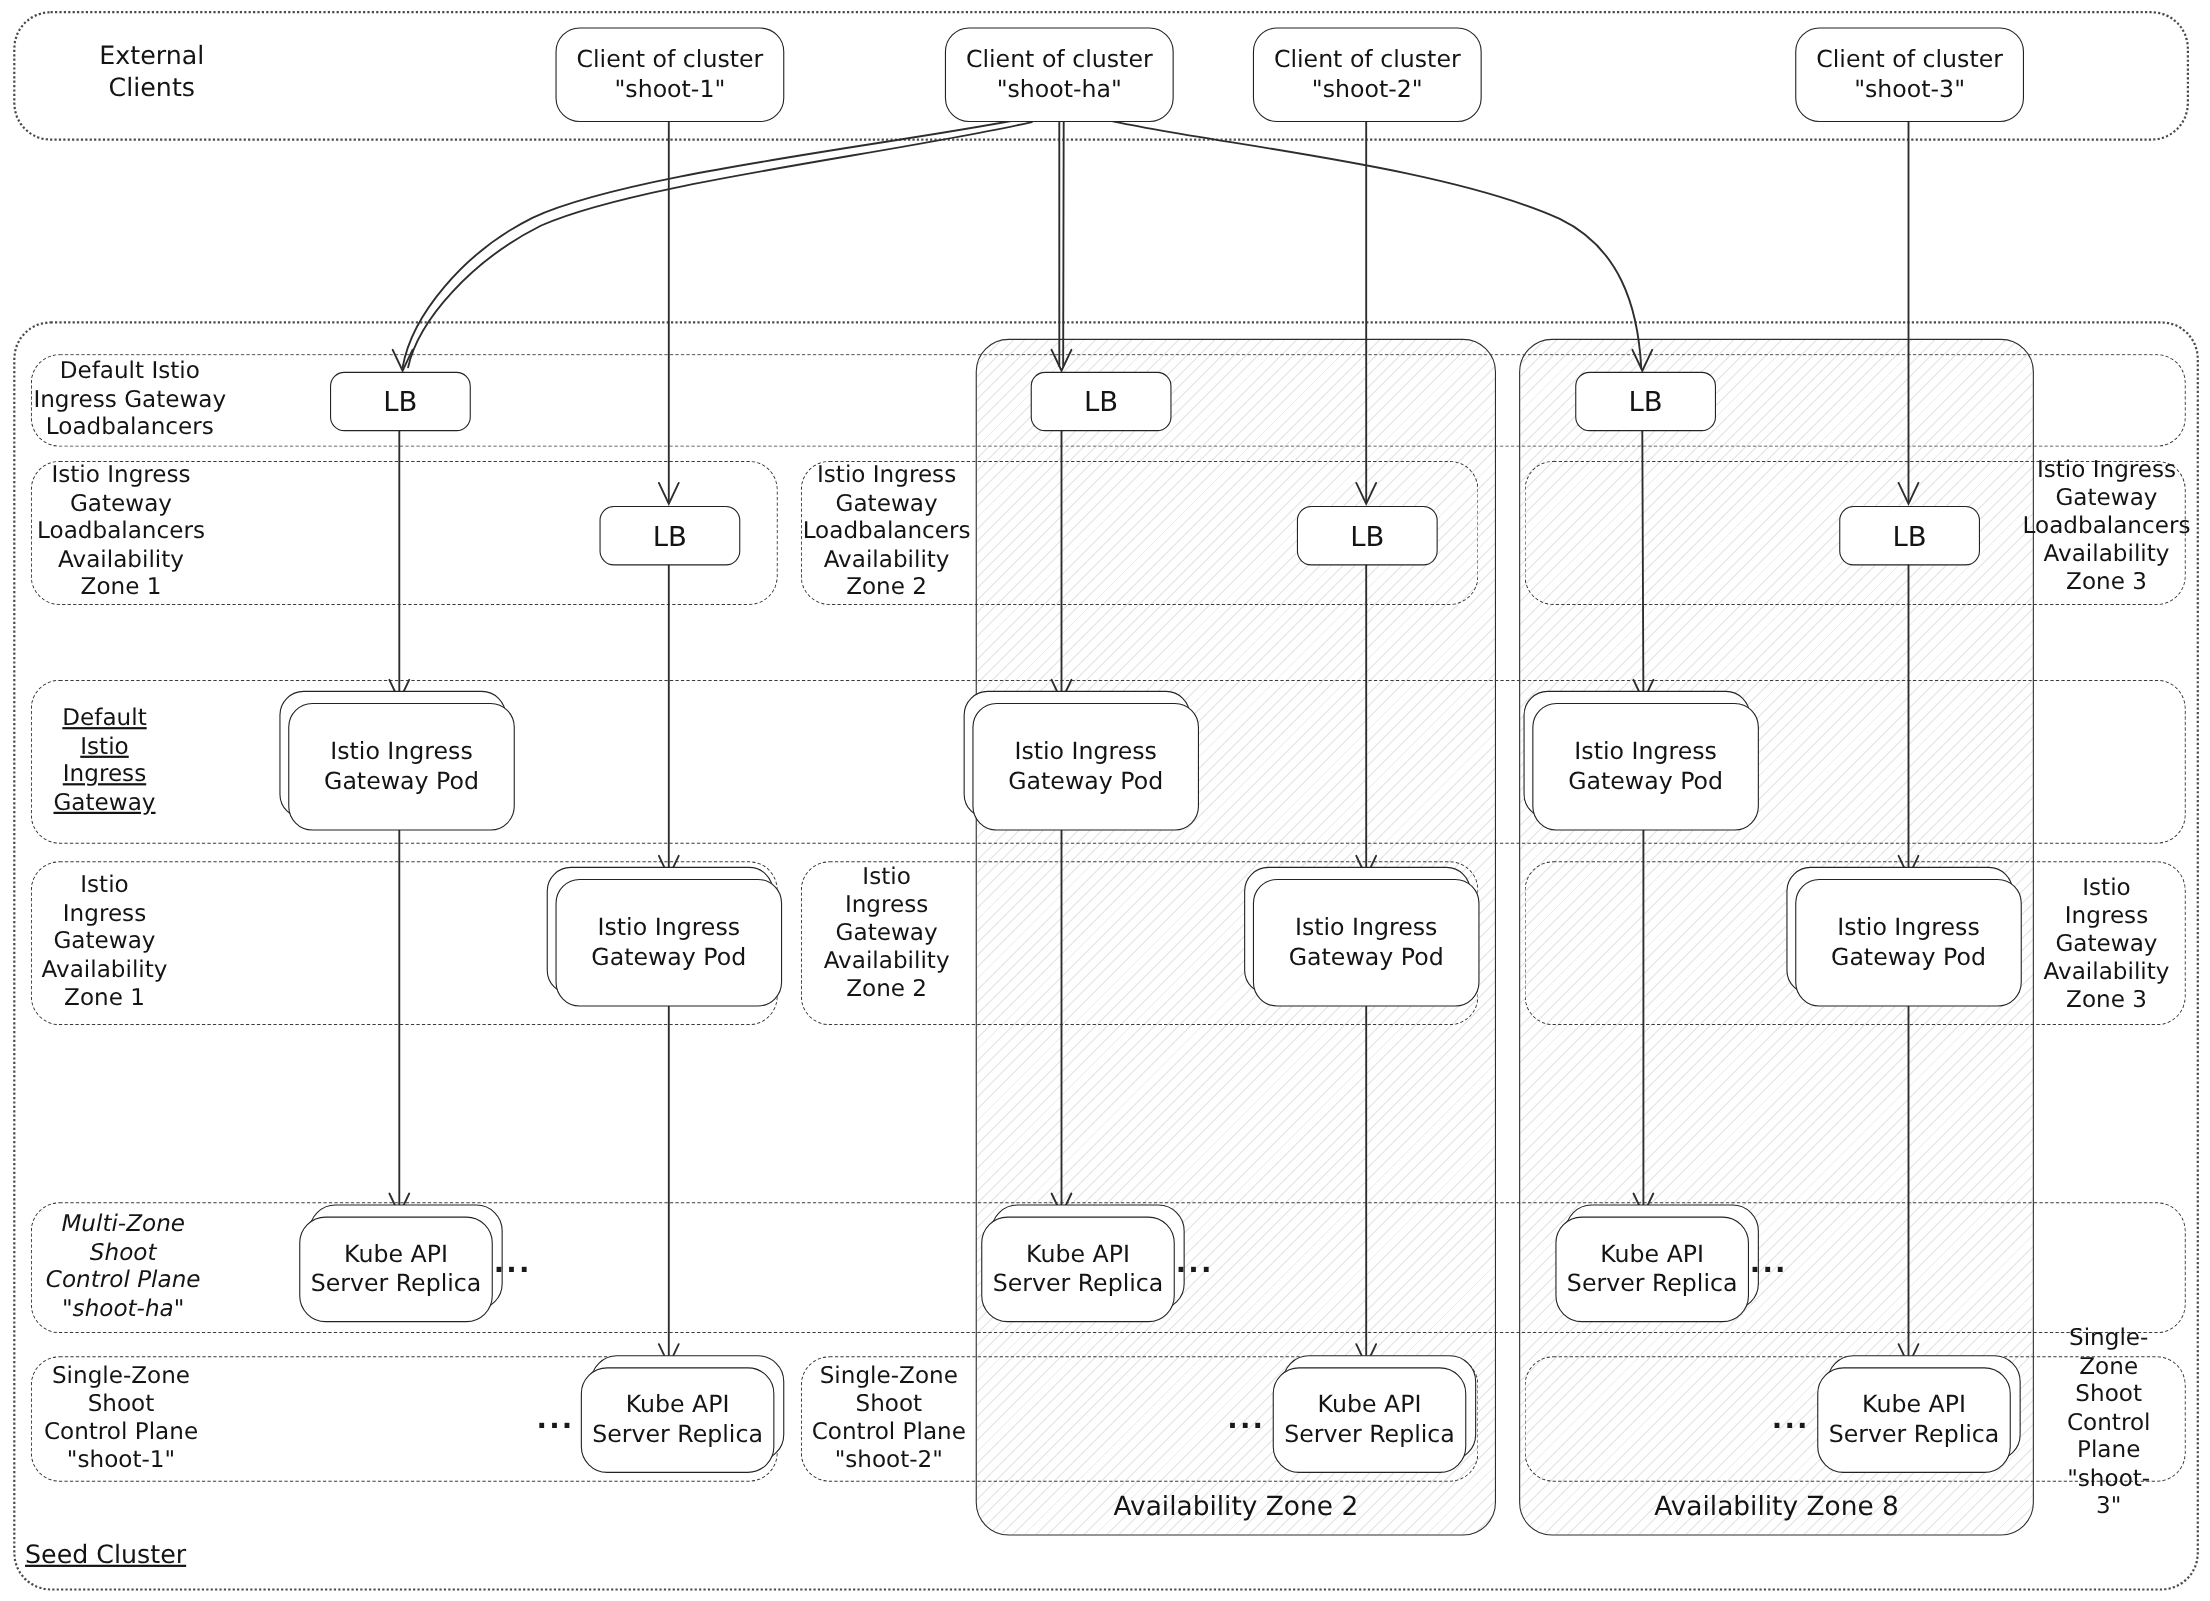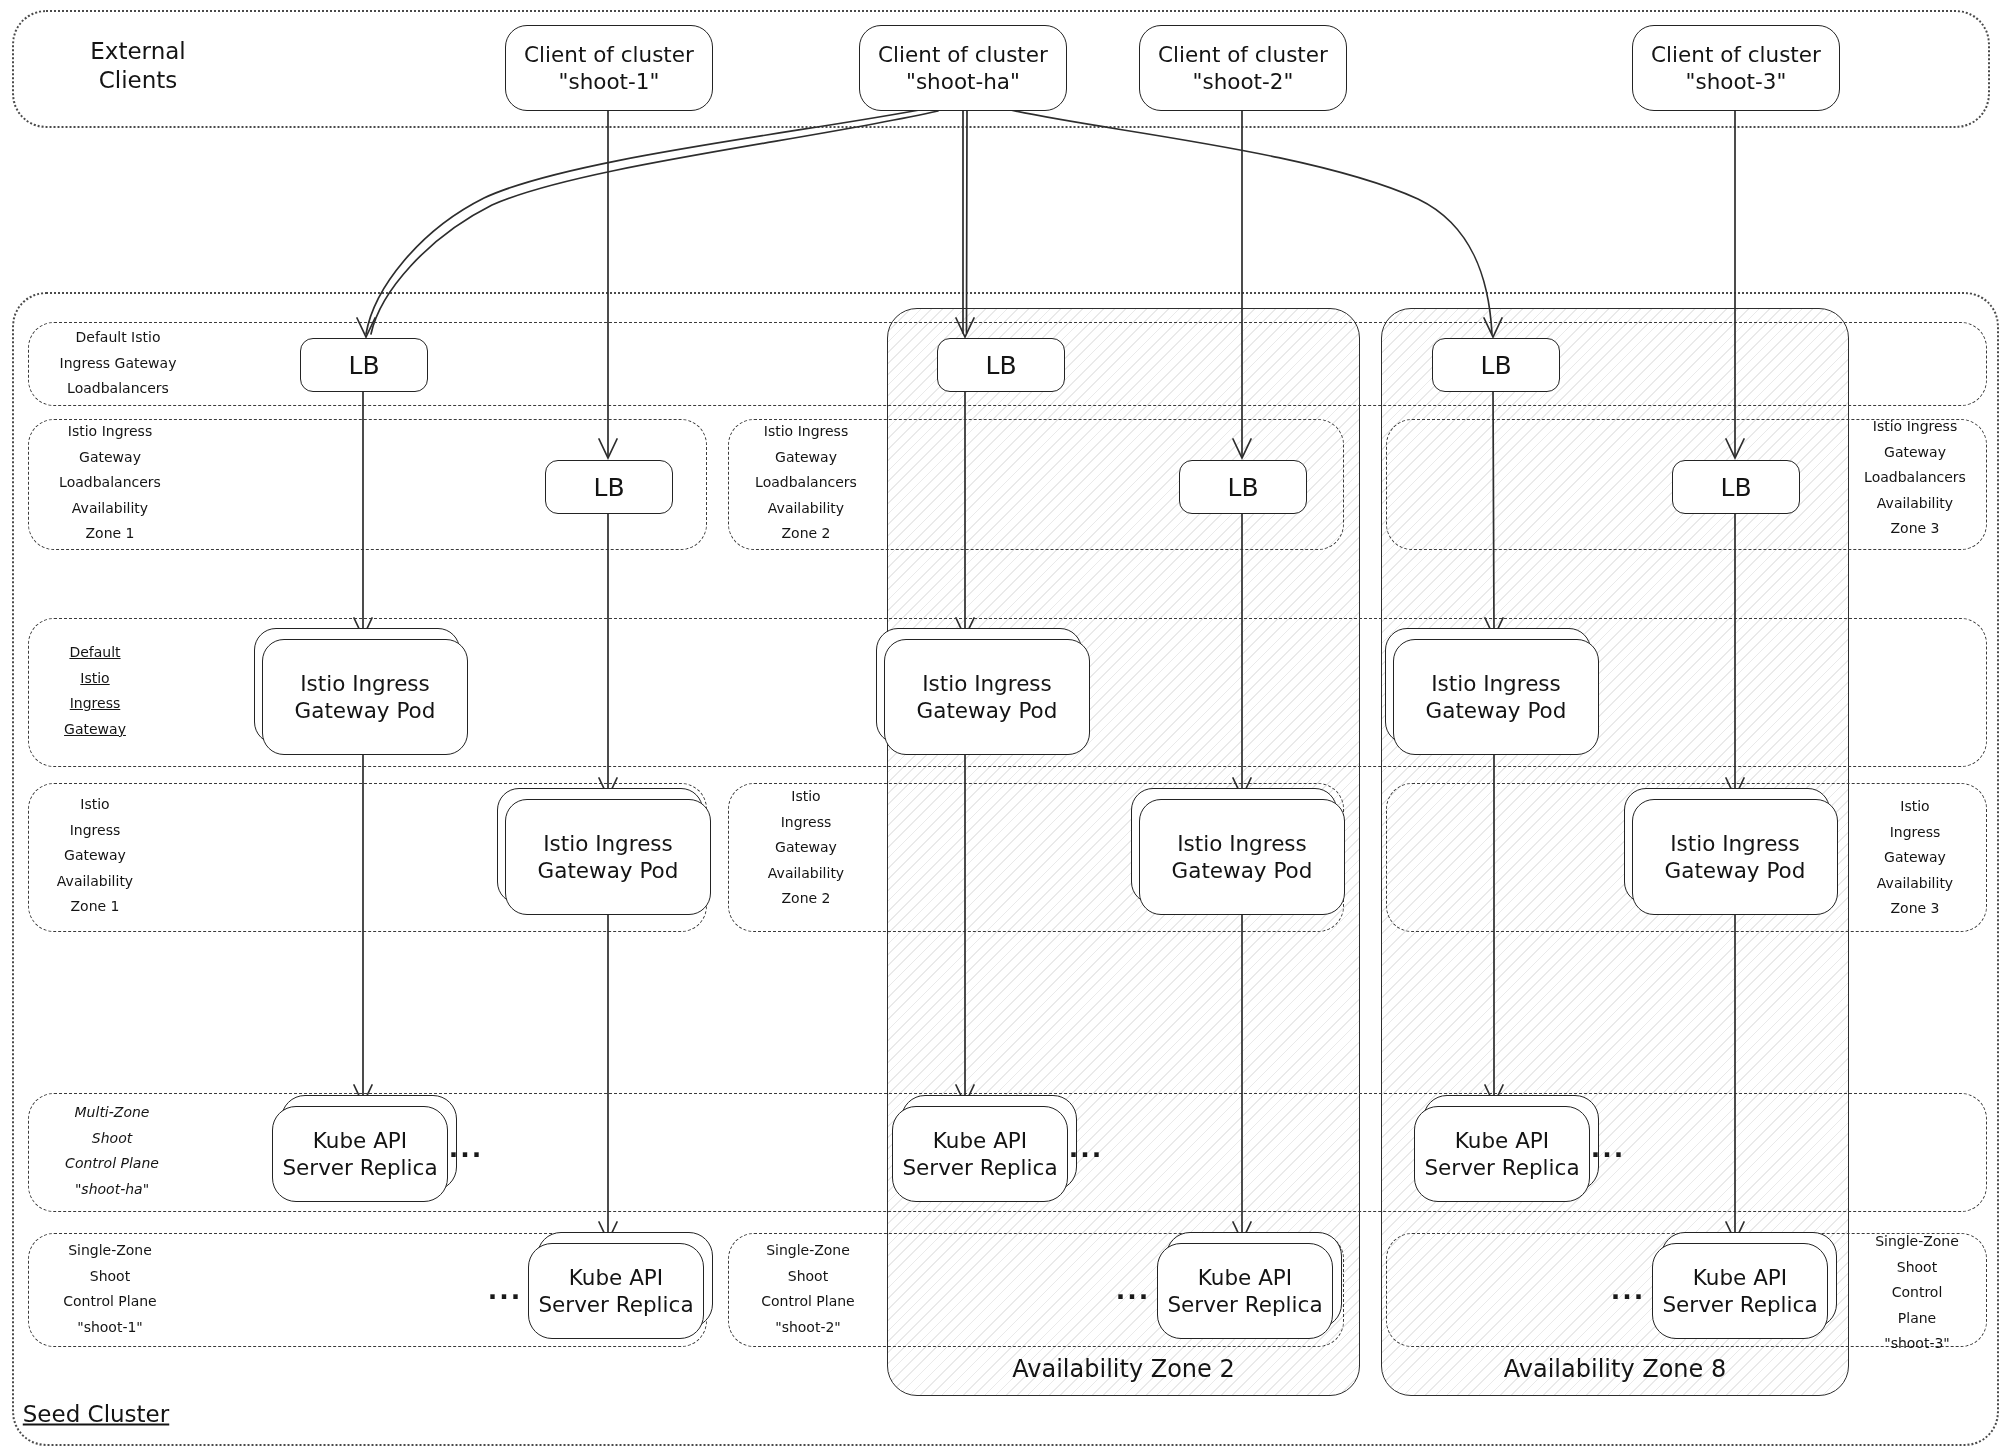--- a/index.html
+++ b/index.html
@@ -3,21 +3,21 @@
 <meta charset="utf-8">
 <style>
   html,body{margin:0;padding:0;background:#ffffff;}
   body{width:2009px;height:1455px;position:relative;font-family:"DejaVu Sans",sans-serif;color:#141414;}
   .canvas{position:absolute;inset:0;overflow:hidden;}
   .dotted-box{position:absolute;border:2.5px dotted #4a4a4a;border-radius:34px;}
   .column{position:absolute;border:1.9px solid #2e2e2e;border-radius:30px;
     background:repeating-linear-gradient(135deg, rgba(90,90,90,0.13) 0px, rgba(90,90,90,0.13) 1.2px, transparent 1.2px, transparent 7.6px);}
   .band{position:absolute;border:1.8px dashed #3b3b3b;border-radius:26px;}
   .lbl{position:absolute;white-space:pre-line;text-align:center;color:#141414;
-       transform:translate(-50%,-50%);font-size:14px;line-height:25.5px;}
+       transform:translate(-50%,-50%);font-size:21px;line-height:25.5px;}
   .corner-lbl{font-size:23px;line-height:29px;}
   .node{position:absolute;background:#ffffff;border:1.8px solid #232323;
         display:flex;align-items:center;justify-content:center;
         text-align:center;white-space:pre-line;}
   .client{border-radius:22px;font-size:21.5px;line-height:27px;}
   .lb{border-radius:13px;font-size:25px;}
   .stack{position:absolute;}
   .stack .back{position:absolute;inset:0;border:1.8px solid #232323;background:#fff;}
   .stack .front{position:absolute;inset:0;border:1.8px solid #232323;background:#fff;
         display:flex;align-items:center;justify-content:center;

